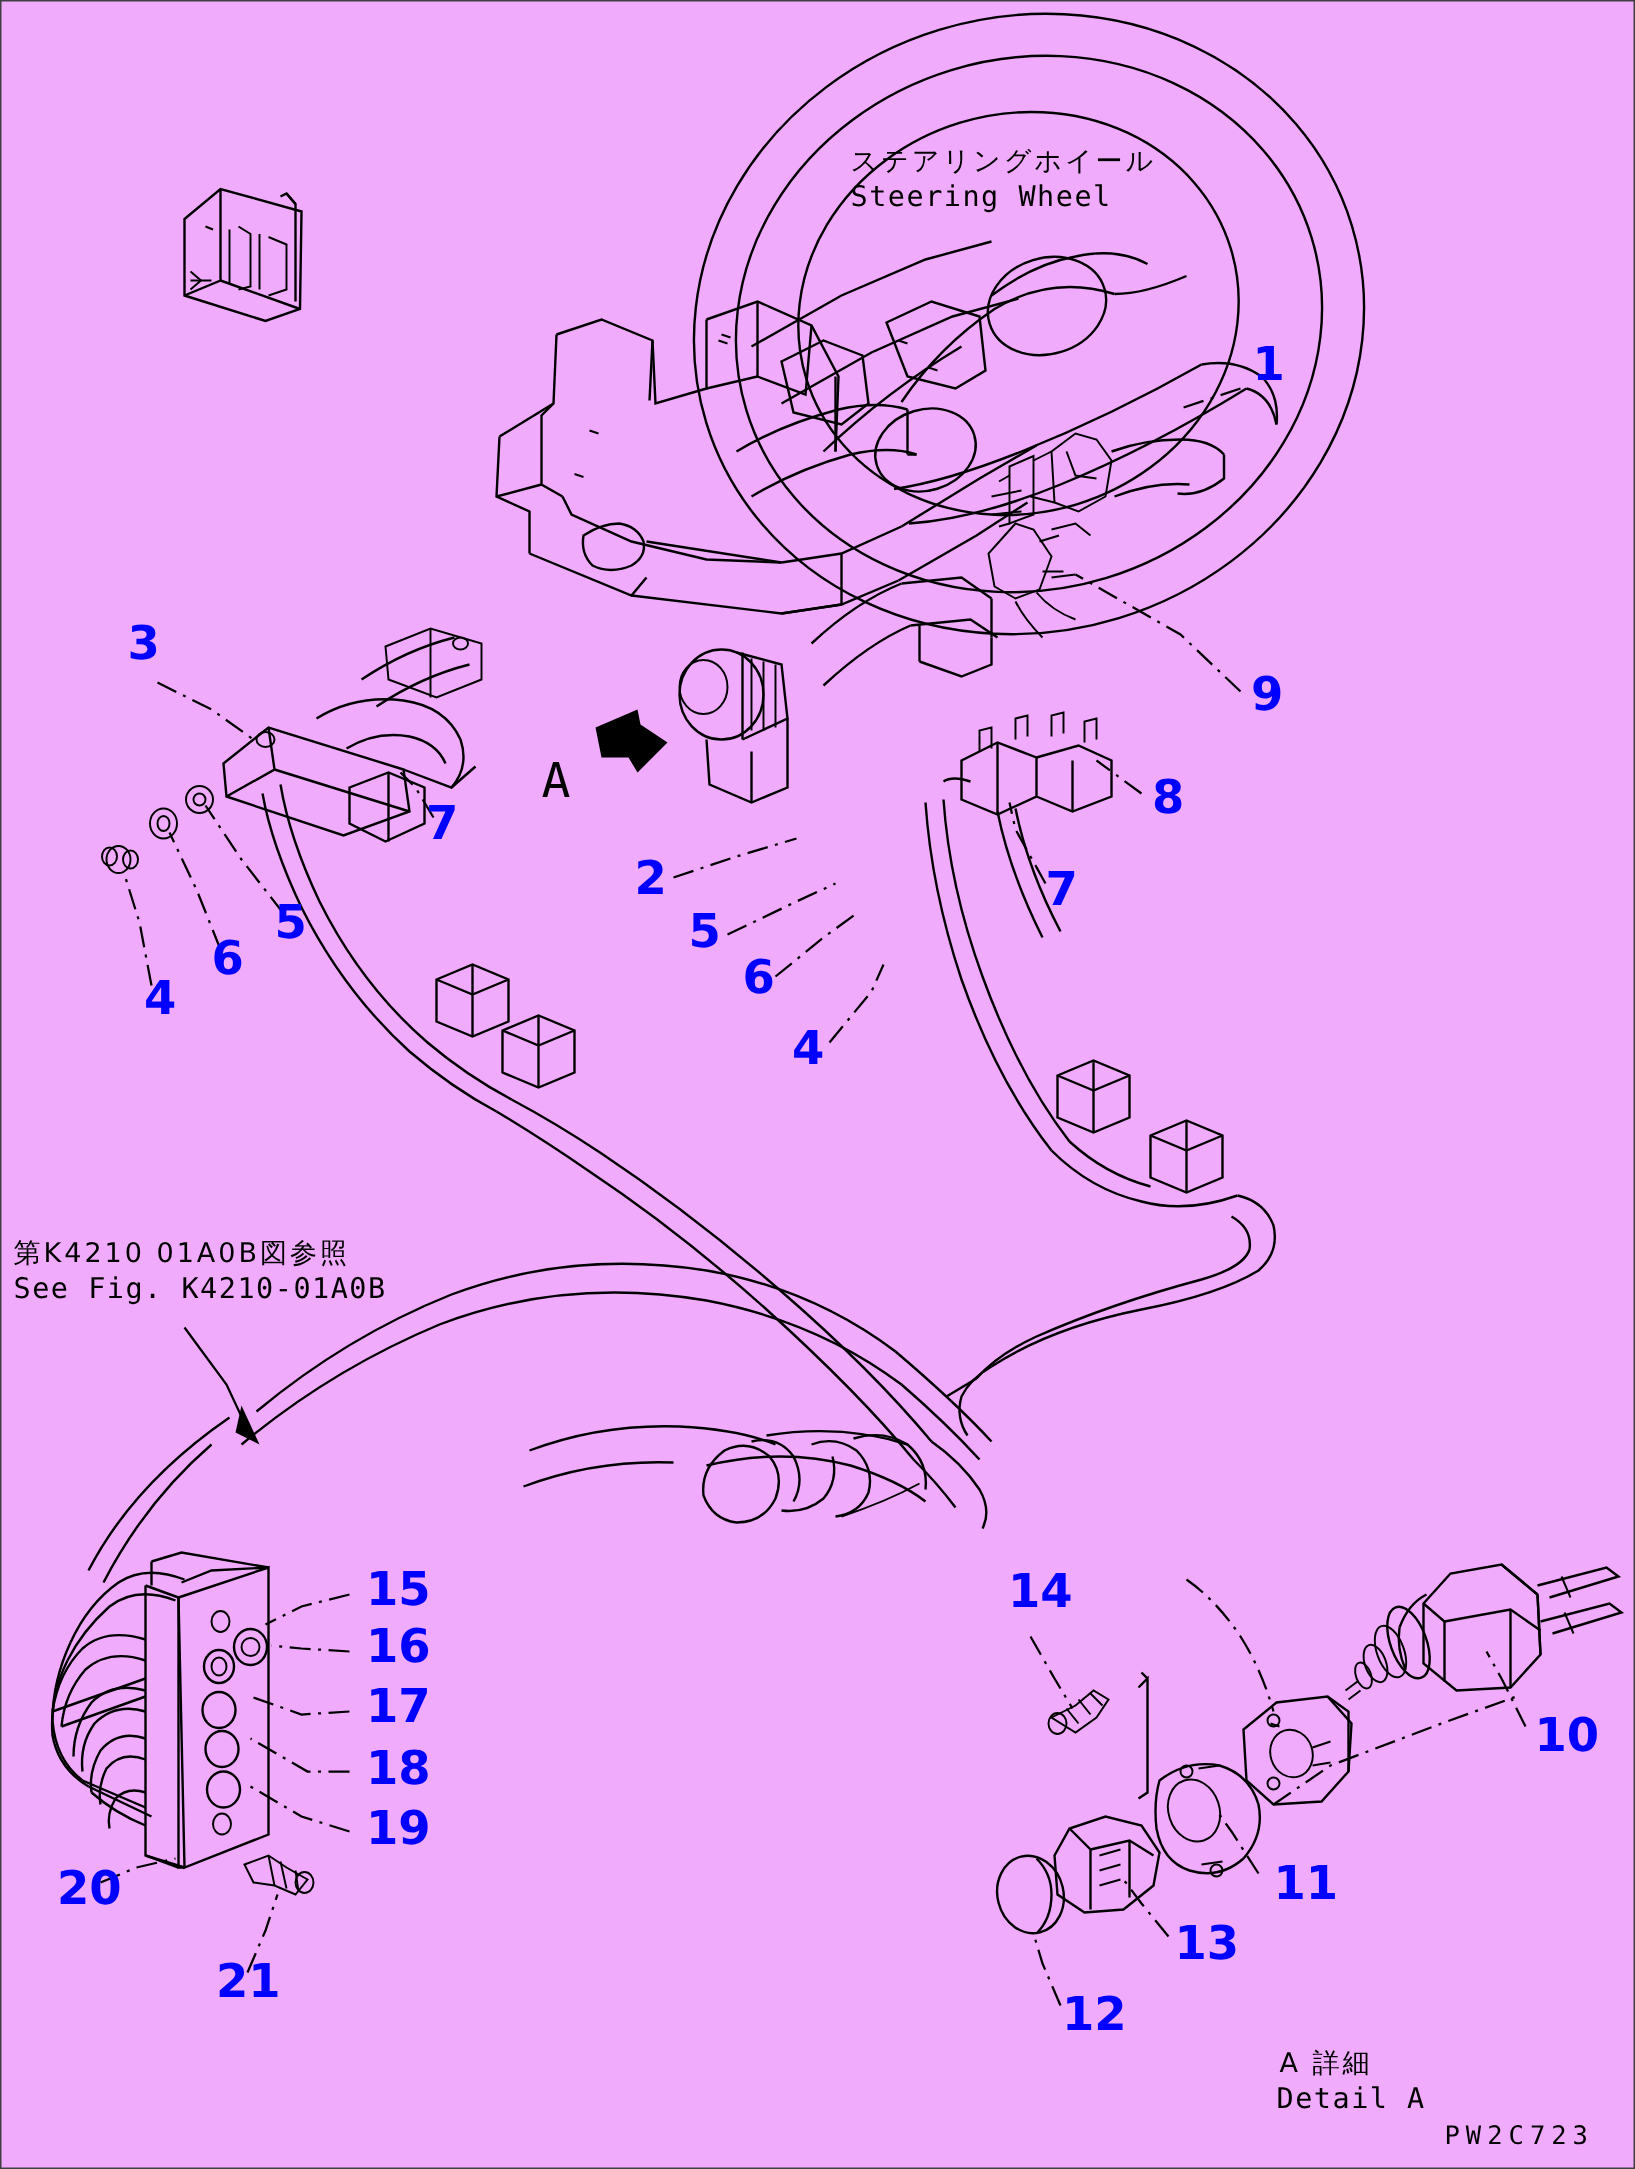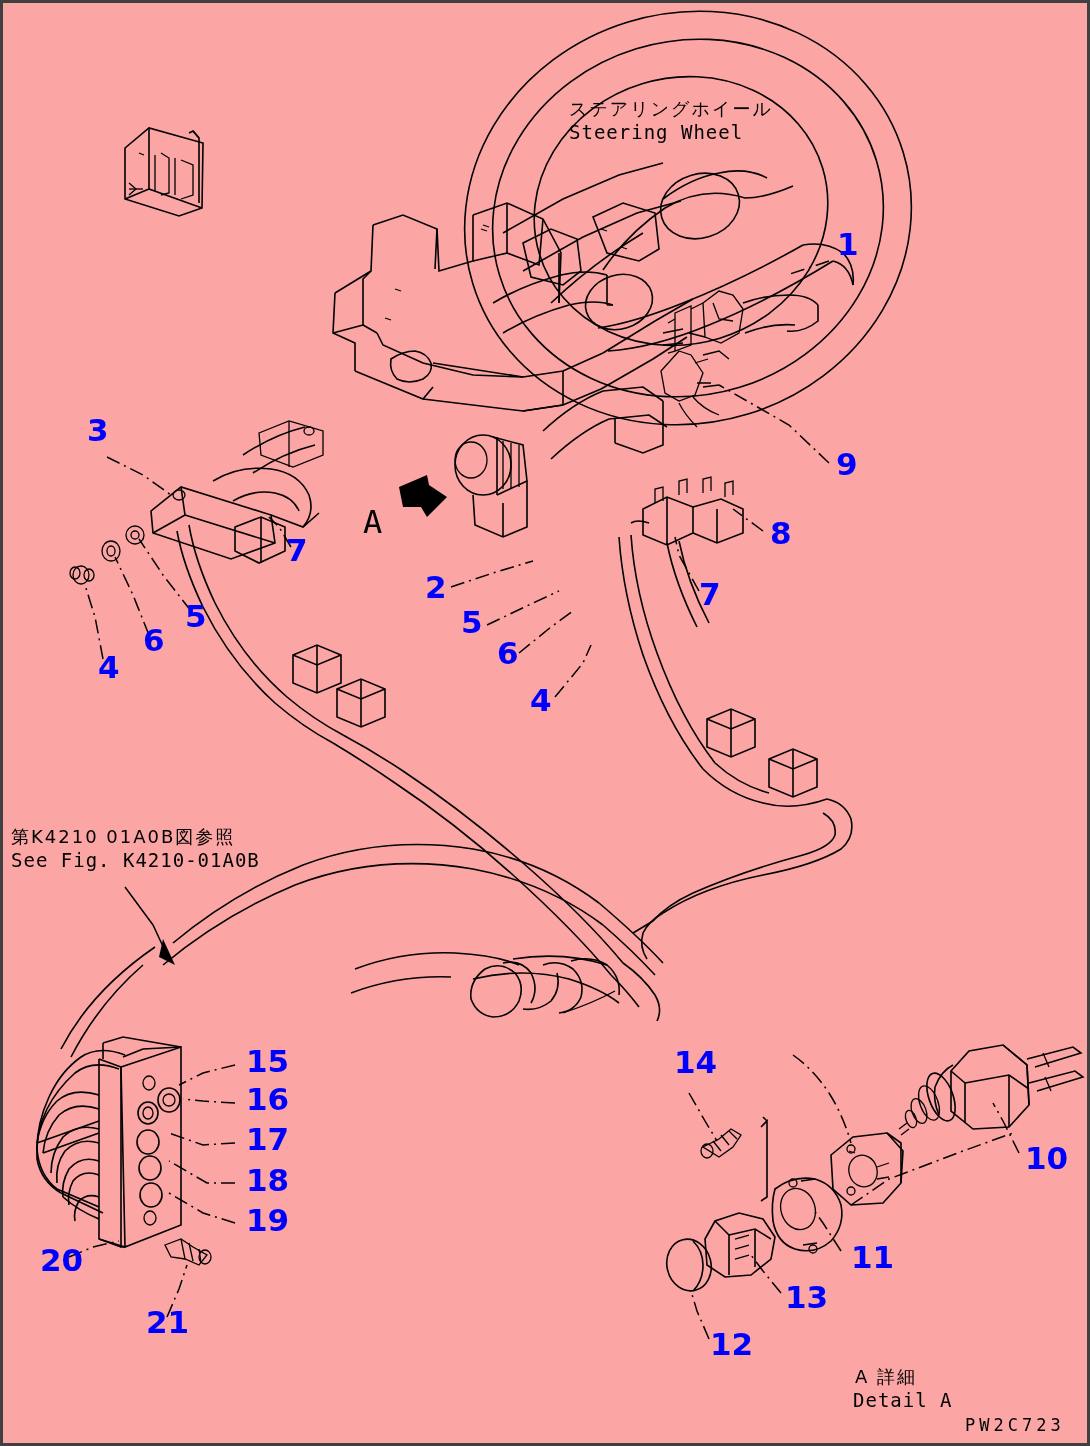--- a/index.html
+++ b/index.html
@@ -1,18 +1,18 @@
 <!DOCTYPE html>
 <html><head>
 <meta charset="utf-8">
 <style>
   html,body{margin:0;padding:0;background:#fff;}
   body{font-family:"DejaVu Sans Mono", monospace;}
-  #page{position:relative;width:1090px;height:1446px;background:#fca5a5;
-        border:3px solid #404040;box-sizing:border-box;overflow:hidden;}
+  #page{position:relative;width:1090px;height:1446px;background:#f0abfc;
+        border:1px solid #404040;box-sizing:border-box;overflow:hidden;}
   svg{position:absolute;top:0;left:0;width:1090px;height:1446px;}
   .ln{fill:none;stroke:#000;stroke-width:1.6;}
   .ln-f{fill:none;stroke:#000;stroke-width:1.3;}
   .lead{fill:none;stroke:#000;stroke-width:1.5;stroke-dasharray:14 5 2 5;}
   .lead2{fill:none;stroke:#000;stroke-width:1.5;}
   .solid{fill:#000;stroke:none;}
   .cal{fill:#0000ff;font-family:"DejaVu Sans", sans-serif;font-weight:bold;
        font-size:31px;}
   .ttl{fill:#000;font-family:"DejaVu Sans Mono", monospace;font-size:19px;
        letter-spacing:1px;}

